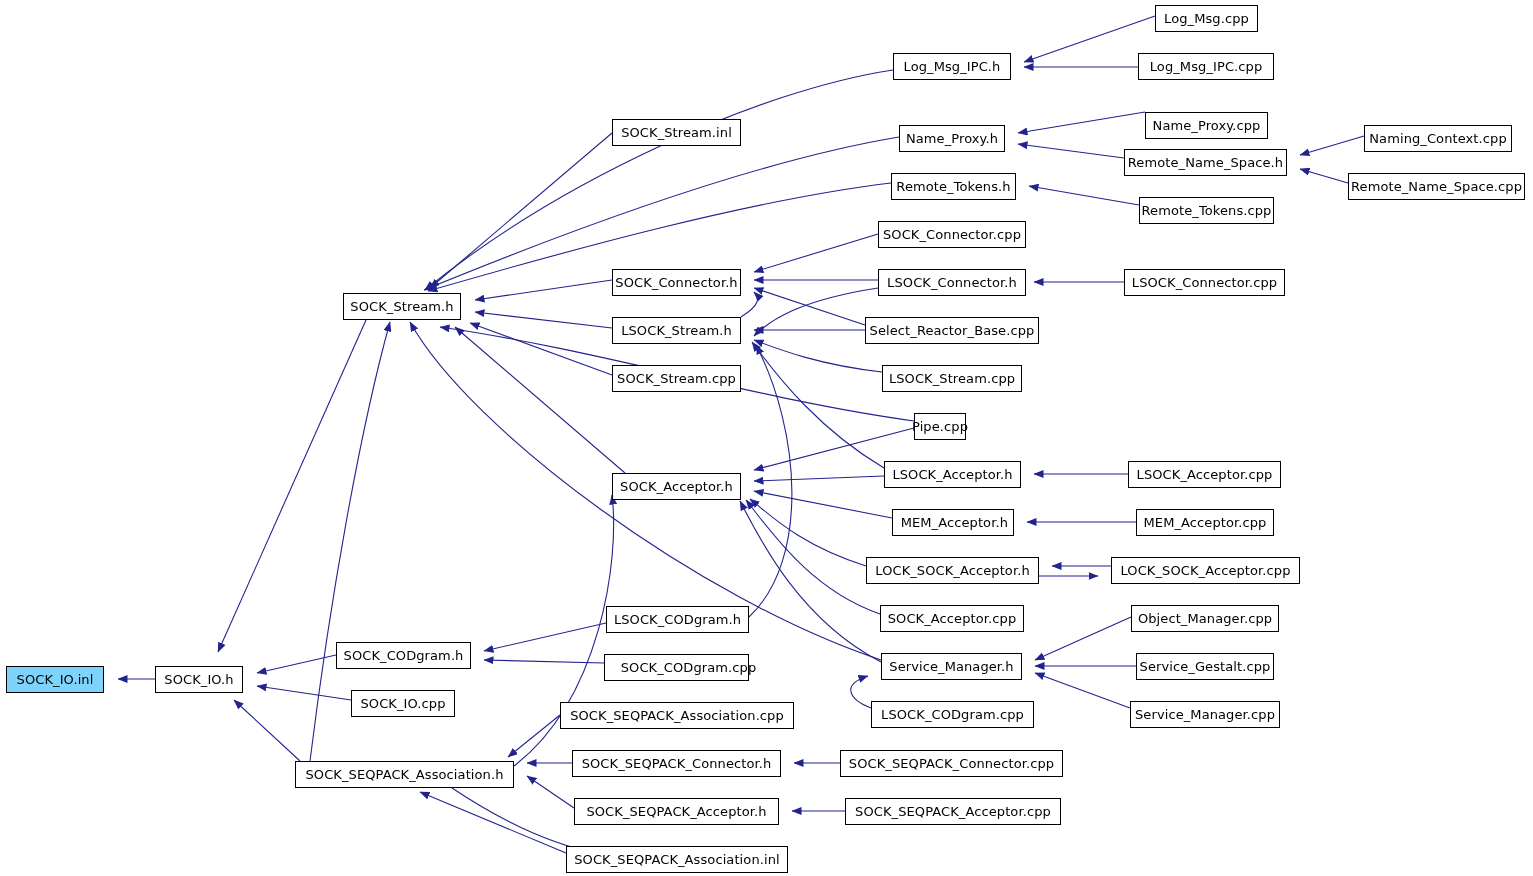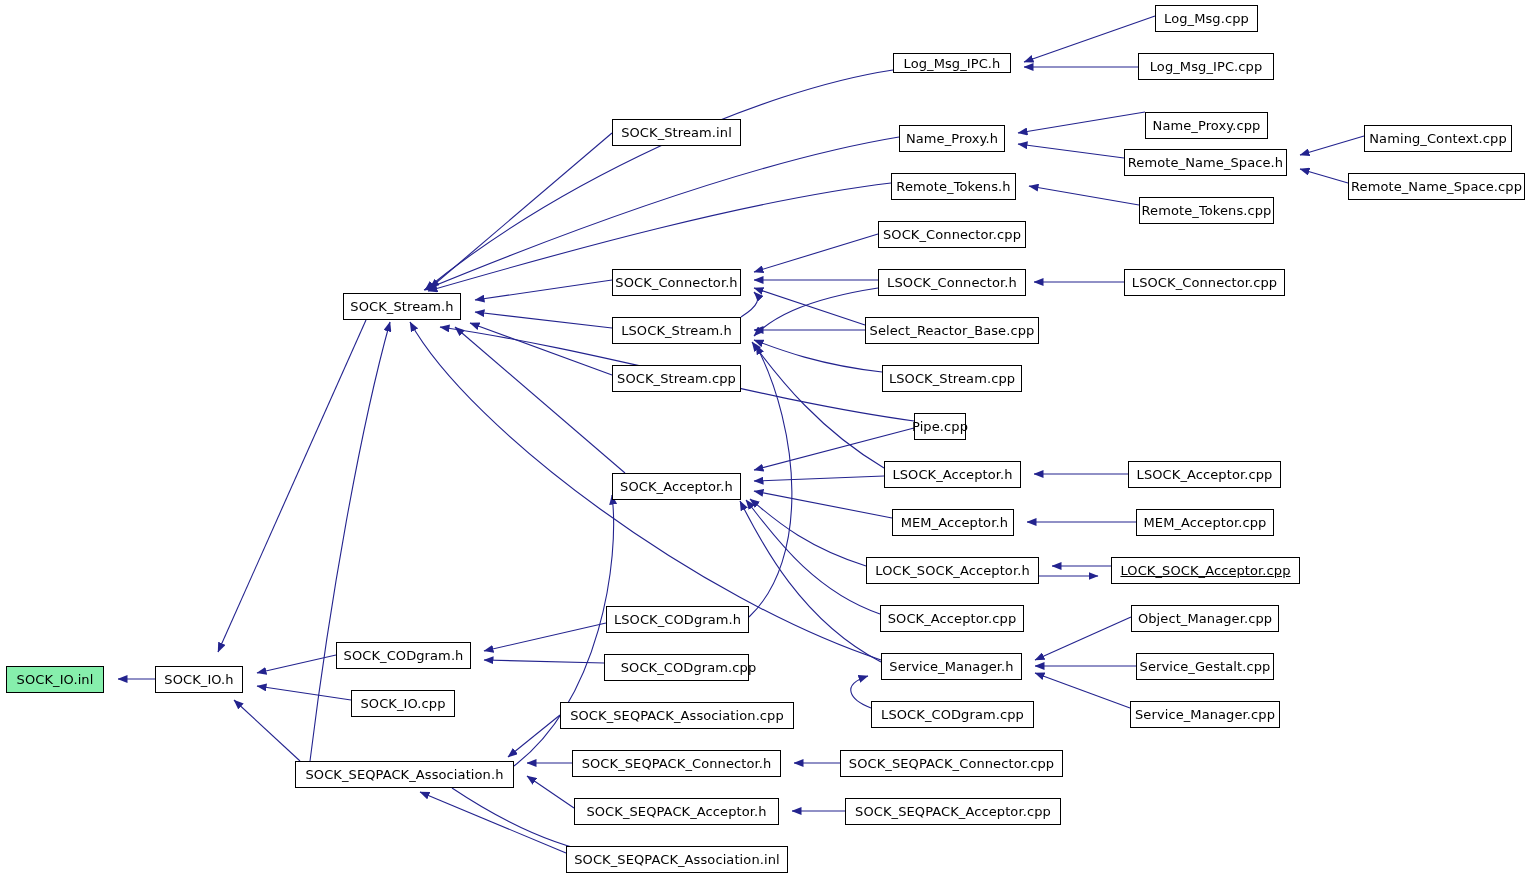--- a/index.html
+++ b/index.html
@@ -41,21 +41,21 @@
     font-size: 13px;
     line-height: 1;
     display: flex;
     align-items: center;
     justify-content: center;
     white-space: nowrap;
     letter-spacing: 0.1px;
     cursor: pointer;
   }
   .graph-node.root {
-    background: #86efac;
+    background: #7dd3fc;
   }
   .node-label {
     display: block;
     padding: 0 5px;
   }
 </style>
 </head>
 <body>
 
 <div id="graph-canvas">
@@ -170,21 +170,21 @@
       </div>
       <div class="graph-node" style="left: 878px; top: 269px; width: 148px; height: 27px;">
         <span class="node-label">LSOCK_Connector.h</span>
       </div>
       <div class="graph-node" style="left: 1124px; top: 269px; width: 161px; height: 27px;">
         <span class="node-label">LSOCK_Connector.cpp</span>
       </div>
       <div class="graph-node" style="left: 865px; top: 317px; width: 174px; height: 27px;">
         <span class="node-label">Select_Reactor_Base.cpp</span>
       </div>
-      <div class="graph-node" style="left: 893px; top: 53px; width: 118px; height: 20px; align-items: center;">
+      <div class="graph-node" style="left: 893px; top: 53px; width: 118px; height: 27px; align-items: center;">
         <span class="node-label">Log_Msg_IPC.h</span>
       </div>
       <div class="graph-node" style="left: 1155px; top: 5px; width: 103px; height: 27px;">
         <span class="node-label">Log_Msg.cpp</span>
       </div>
       <div class="graph-node" style="left: 1138px; top: 53px; width: 136px; height: 27px;">
         <span class="node-label">Log_Msg_IPC.cpp</span>
       </div>
       <div class="graph-node" style="left: 899px; top: 125px; width: 106px; height: 27px;">
         <span class="node-label">Name_Proxy.h</span>
@@ -224,21 +224,21 @@
       </div>
       <div class="graph-node" style="left: 892px; top: 509px; width: 122px; height: 27px; justify-content: flex-end;">
         <span class="node-label">MEM_Acceptor.h</span>
       </div>
       <div class="graph-node" style="left: 1136px; top: 509px; width: 138px; height: 27px;">
         <span class="node-label">MEM_Acceptor.cpp</span>
       </div>
       <div class="graph-node" style="left: 866px; top: 557px; width: 173px; height: 27px;">
         <span class="node-label">LOCK_SOCK_Acceptor.h</span>
       </div>
-      <div class="graph-node" style="left: 1111px; top: 557px; width: 189px; height: 27px; text-decoration: underline;">
+      <div class="graph-node" style="left: 1111px; top: 557px; width: 189px; height: 27px;">
         <span class="node-label">LOCK_SOCK_Acceptor.cpp</span>
       </div>
       <div class="graph-node" style="left: 881px; top: 653px; width: 141px; height: 27px;">
         <span class="node-label">Service_Manager.h</span>
       </div>
       <div class="graph-node" style="left: 1131px; top: 605px; width: 148px; height: 27px;">
         <span class="node-label">Object_Manager.cpp</span>
       </div>
       <div class="graph-node" style="left: 1136px; top: 653px; width: 138px; height: 27px;">
         <span class="node-label">Service_Gestalt.cpp</span>

